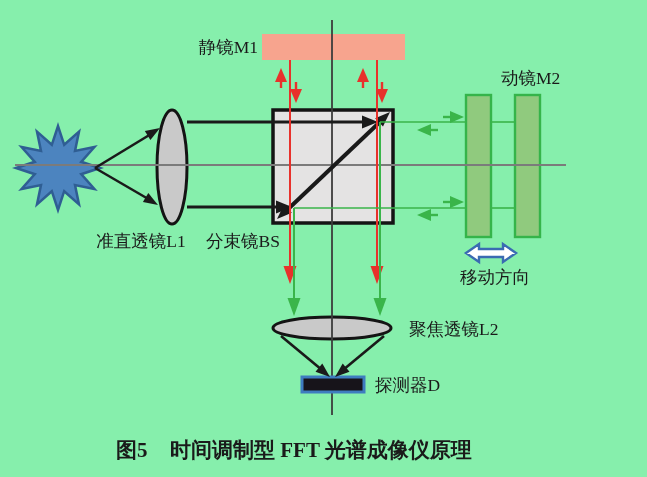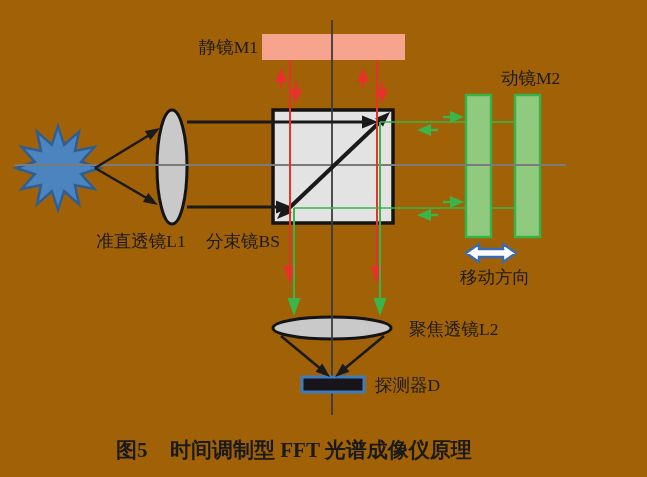--- a/index.html
+++ b/index.html
@@ -1,17 +1,17 @@
 <!DOCTYPE html>
 <html><head>
 <meta charset="utf-8">
 <style>
   html,body{margin:0;padding:0;background:#ffffff;}
   .page{
-    width:647px;height:477px;position:relative;background:#a16207;
+    width:647px;height:477px;position:relative;background:#86efac;
     font-family:"Liberation Serif","DejaVu Serif",serif;
     overflow:hidden;
   }
   svg text{
     font-family:"Liberation Serif","DejaVu Serif",serif;
   }
   .lbl{font-size:17.5px;}
   .cap{font-size:21px;font-weight:bold;}
 </style>
 </head>

